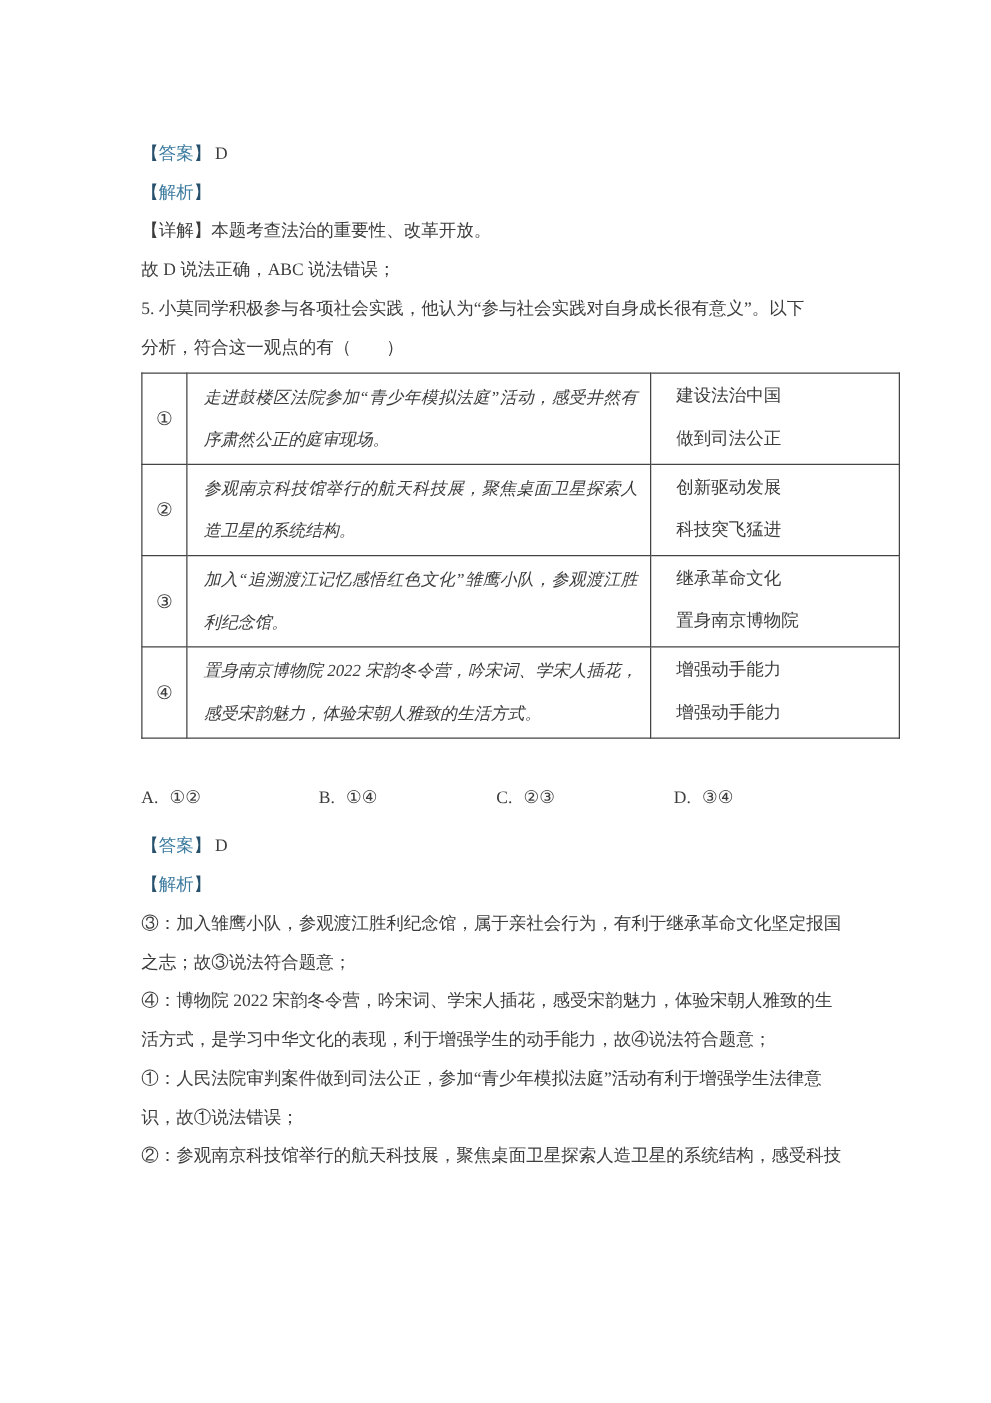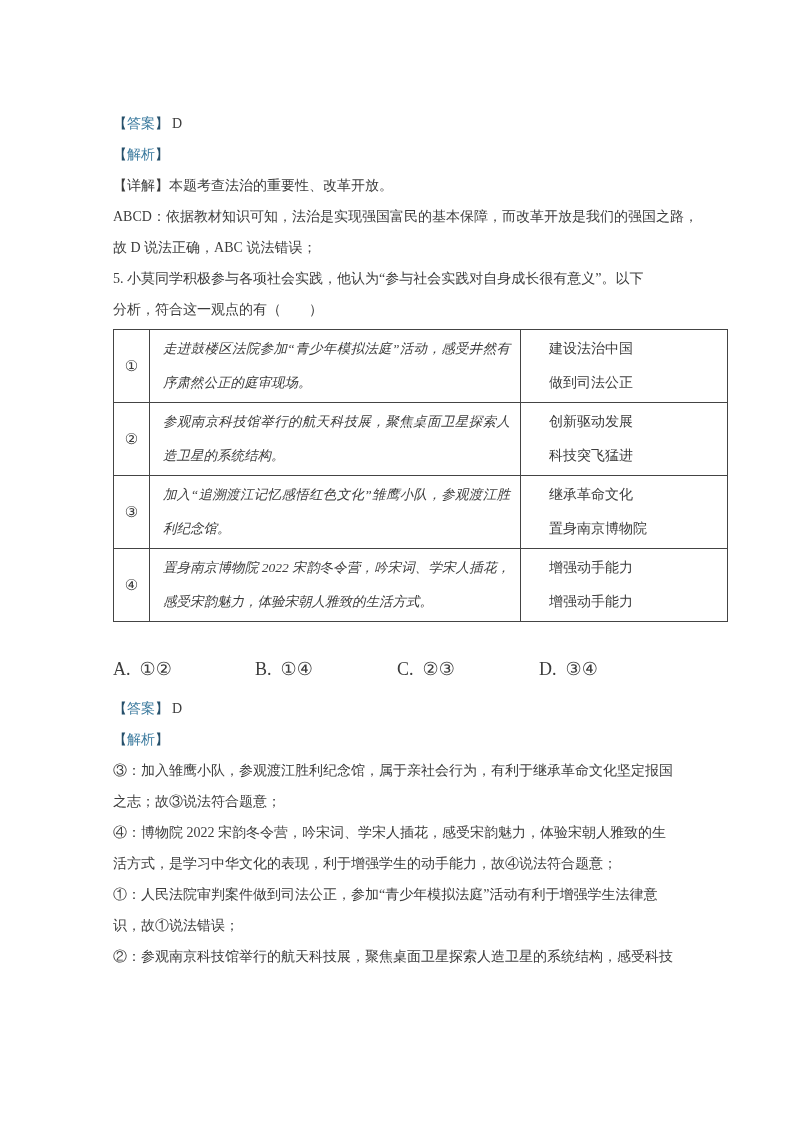--- a/index.html
+++ b/index.html
@@ -35,39 +35,38 @@
   }
   .qtable td{
     border:1px solid var(--border);
     vertical-align:middle;
     font-size:13.5px;
   }
   .qtable tr{height:73px;}
   td.numcell{width:33px;text-align:center;font-size:15px;}
   td.actcell{width:347px;padding:2px 10px 2px 13px;}
   td.actcell .actwrap{line-height:34px;text-align:justify;font-style:italic;}
-  td.meancell{width:174px;padding:2px 4px 2px 28px;}
+  td.meancell{width:174px;padding:2px 4px 2px 20px;}
   td.meancell .mline{line-height:34px;font-size:14px;white-space:nowrap;}
   .options{display:flex;margin-top:32px;}
-  .opt{width:142px;font-size:18px;line-height:31px;white-space:nowrap;}
+  .opt{width:142px;font-size:14px;line-height:31px;white-space:nowrap;}
   .opt:last-child{width:auto;}
   .opt .olabel{margin-right:9px;}
   .solution2{margin-top:8px;}
 </style>
 </head>
 <body>
 
 <div class="page">
   <div class="content">
 
     <div>
       <div class="pline"><span class="bk">【</span><span class="bt">答案</span><span class="bk">】</span><span class="ans">D</span></div>
       <div class="pline"><span class="bk">【</span><span class="bt">解析</span><span class="bk">】</span></div>
       <div class="pline plain"><span class="bk">【</span><span class="bt">详解</span><span class="bk">】</span><span>本题考查法治的重要性、改革开放。</span></div>
-      <div class="pline">ABCD：依据教材知识可知，法治是实现强国富民的基本保障，而改革开放是我们的强国之路，</div>
       <div class="pline">故 D 说法正确，ABC 说法错误；</div>
     </div>
 
     <div>
       <div class="pline">5. 小莫同学积极参与各项社会实践，他认为“参与社会实践对自身成长很有意义”。以下</div>
       <div class="pline">分析，符合这一观点的有（　　）</div>
     </div>
 
     <table class="qtable">
       <tbody>

